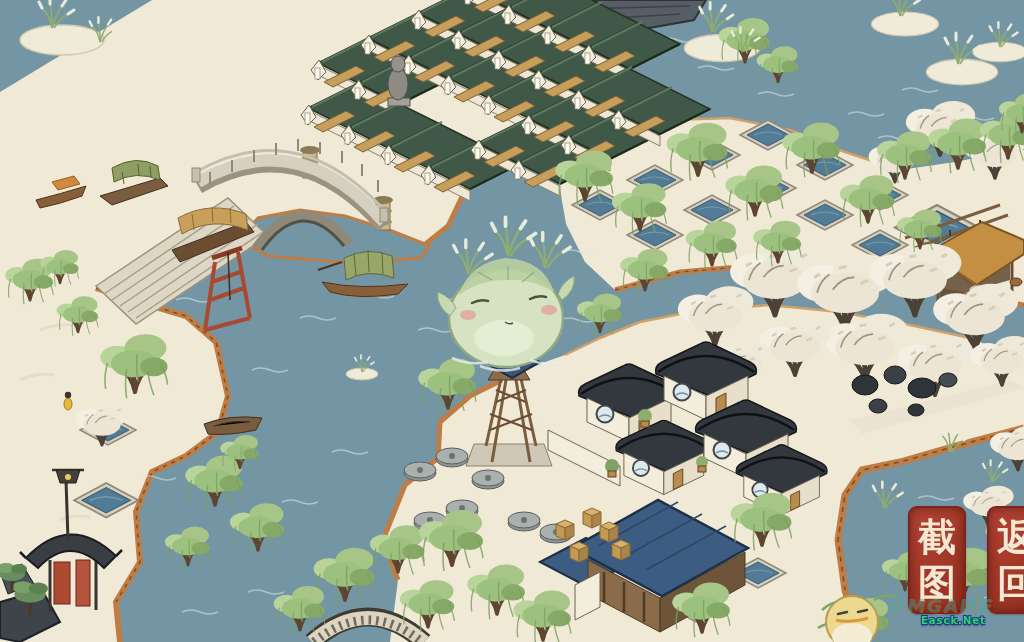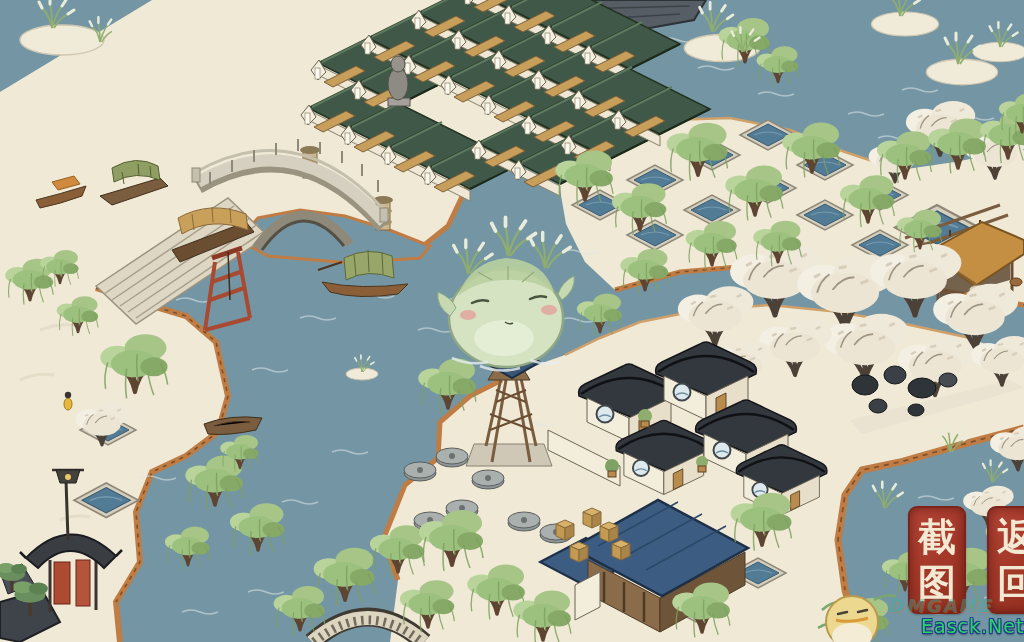--- a/index.html
+++ b/index.html
@@ -9,21 +9,21 @@
   .seal{position:absolute;top:506px;width:58px;height:108px;z-index:3;
         background:linear-gradient(140deg,#b44536 0%,#a63a2b 45%,#93301f 100%);
         border:2px solid #7c241a;border-radius:9px;
         box-shadow:inset 0 0 12px rgba(60,10,5,.55), 0 1px 2px rgba(0,0,0,.25);
         color:#f3e8d2;display:flex;flex-direction:column;align-items:center;
         justify-content:center;gap:2px;font-size:38px;line-height:44px;
         font-weight:bold;font-family:"DejaVu Sans",sans-serif;padding:0;cursor:pointer;}
   #btn-screenshot{left:908px;}
   #btn-back{left:987px;}
   .watermark{position:absolute;left:921px;top:615px;z-index:6;
-        font-size:19px;font-weight:normal;letter-spacing:1px;color:#2fd36b;
+        font-size:10px;font-weight:bold;letter-spacing:1px;color:#2fd36b;
         text-shadow:-1px -1px 0 #1b3c8a,1px -1px 0 #1b3c8a,-1px 1px 0 #1b3c8a,
                     1px 1px 0 #1b3c8a,0 2px 2px rgba(10,20,60,.6);}
   .faintmark{position:absolute;left:890px;top:595px;z-index:5;font-style:italic;
         font-size:18px;font-weight:bold;letter-spacing:2px;color:#3bb0a0;opacity:.42;
         text-shadow:1px 1px 0 #d4772c;}
 </style>
 </head>
 <body>
 
 <div class="stage">

